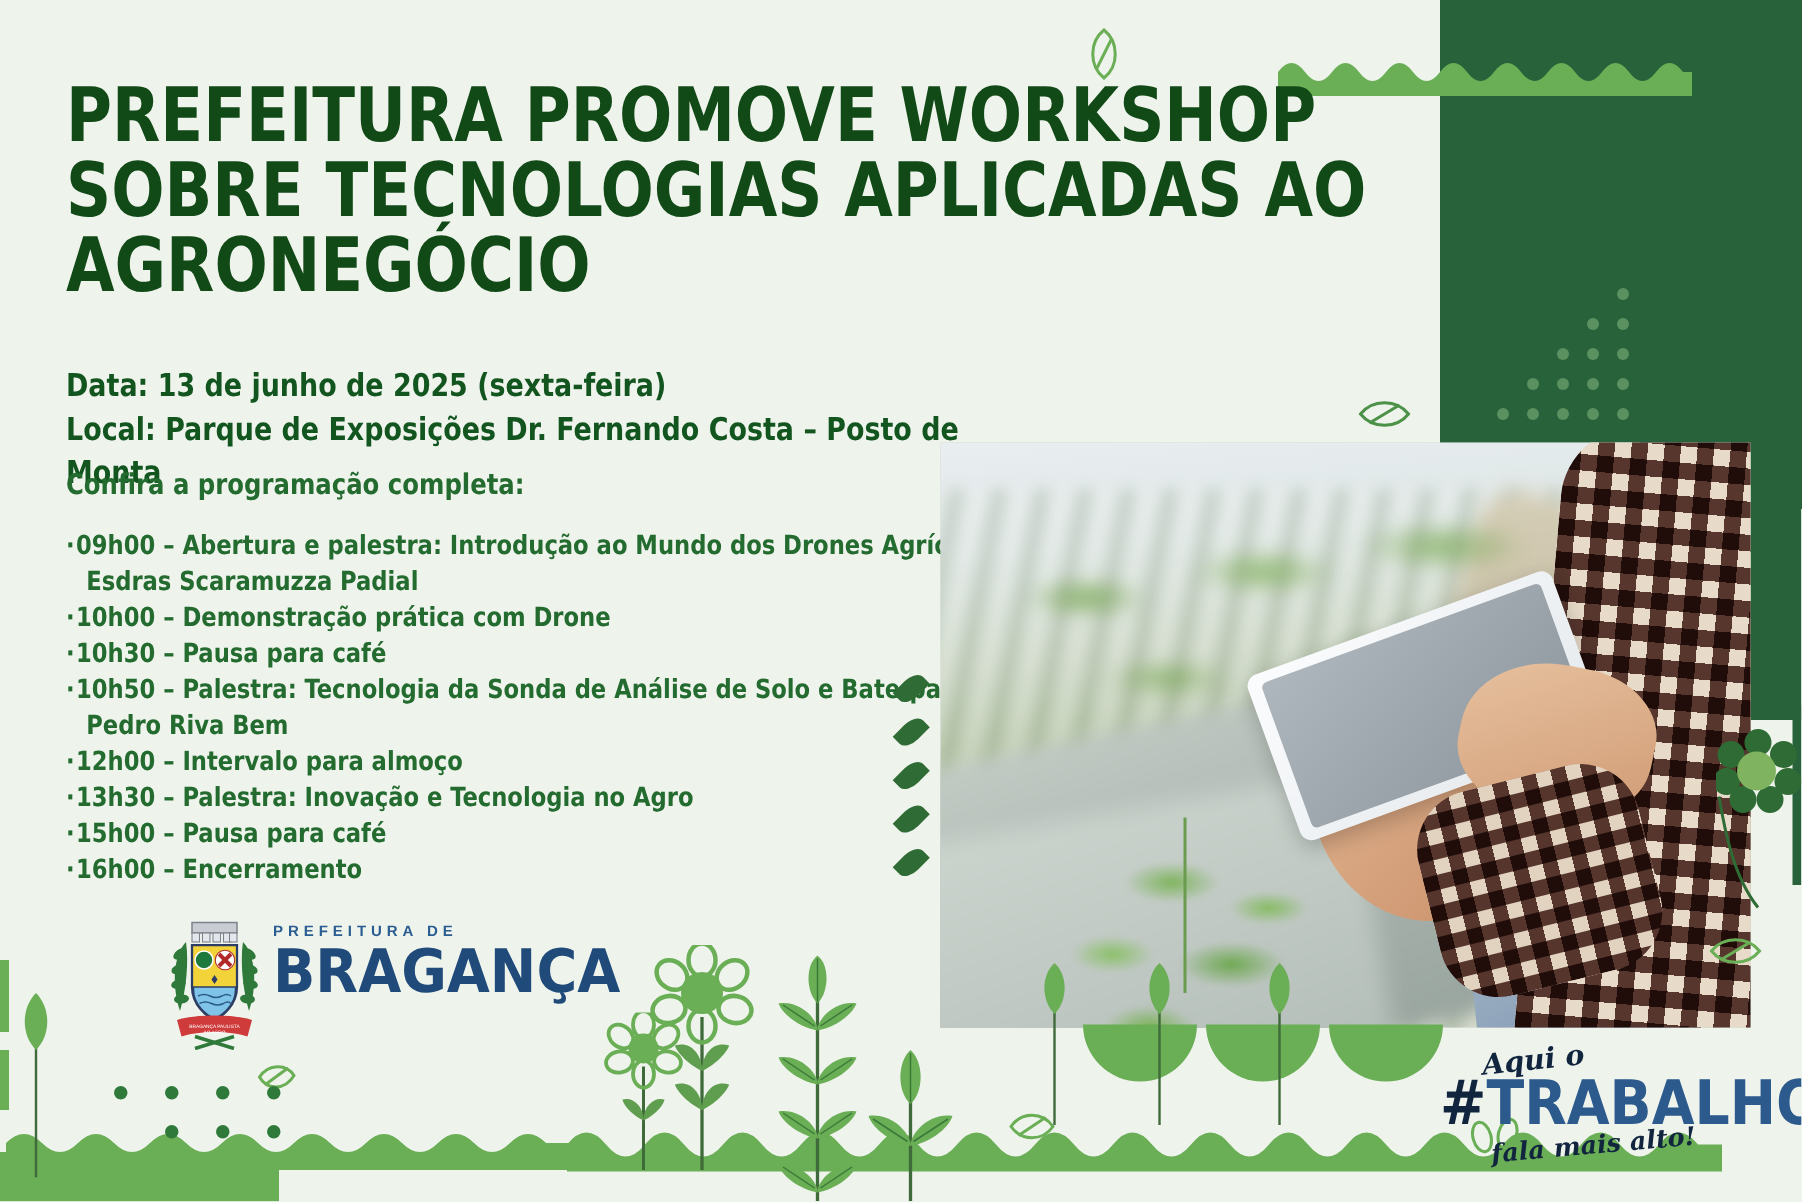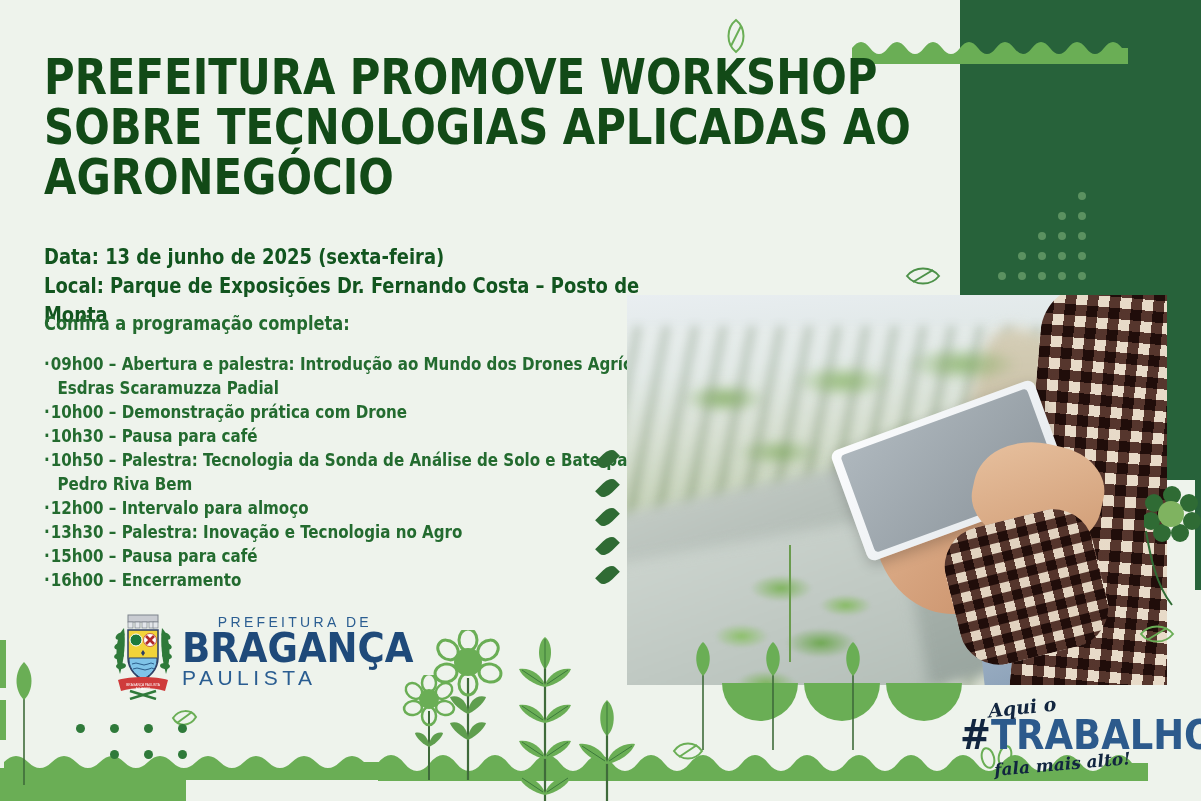--- a/index.html
+++ b/index.html
@@ -159,21 +159,21 @@
   
   .leaf-out{position:absolute;}
   .flower{position:absolute;}
 
   
   .logo{position:absolute;left:108px;top:612px;width:262px;height:88px;}
   .crest{position:absolute;left:0;top:0;width:70px;height:88px;}
   .logo-txt{position:absolute;left:74px;top:2px;width:190px;color:#1f4a7a;}
   .logo-txt .l1{
     font-family:"Liberation Sans","DejaVu Sans",sans-serif;
-    font-size:14px;letter-spacing:3.3px;font-weight:400;color:#2a5d91;line-height:16px;text-align:right;
+    font-size:10px;letter-spacing:3.3px;font-weight:700;color:#2a5d91;line-height:16px;
   }
   .logo-txt .l2{
     font-family:"Liberation Sans Narrow","DejaVu Sans Condensed","Liberation Sans",sans-serif;
     font-size:40px;font-weight:700;letter-spacing:0px;color:#1f4a7a;line-height:36px;
     transform:scaleX(1.03);transform-origin:left;
   }
   .logo-txt .l3{
     font-family:"Liberation Sans","DejaVu Sans",sans-serif;
     font-size:21px;letter-spacing:4.5px;font-weight:400;color:#2a5d91;line-height:23px;
   }
@@ -490,21 +490,20 @@
       <text x="35" y="77.5" font-family="Liberation Sans, sans-serif" font-size="3.2" fill="#fff" text-anchor="middle">AO AGRO</text>
 
       <g stroke="#2f7a3a" stroke-width="2.4" fill="none">
         <line x1="22" y1="79" x2="48" y2="87"></line>
           <line x1="48" y1="79" x2="22" y2="87"></line>
       </g>
     </svg>
     <div class="logo-txt">
       <div class="l1">PREFEITURA DE</div>
       <div class="l2">BRAGANÇA</div>
-      <div class="l3">PAULISTA</div>
     </div>
   </div>
 
   <div class="slogan">
     <div class="s1">Aqui o</div>
     <div class="s2"><b>#</b><span>TRABALHO</span></div>
     <div class="s3">fala mais alto!</div>
   </div>
 
 </div>

